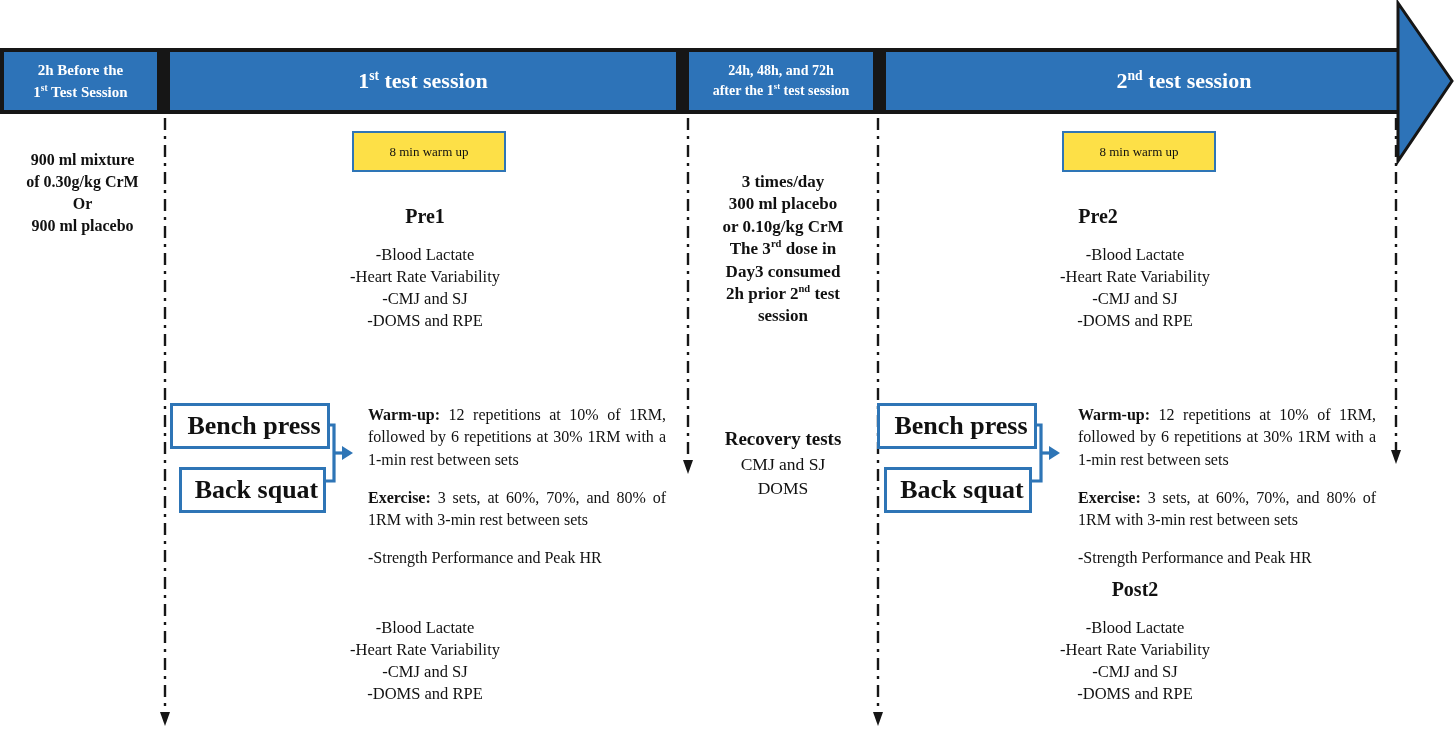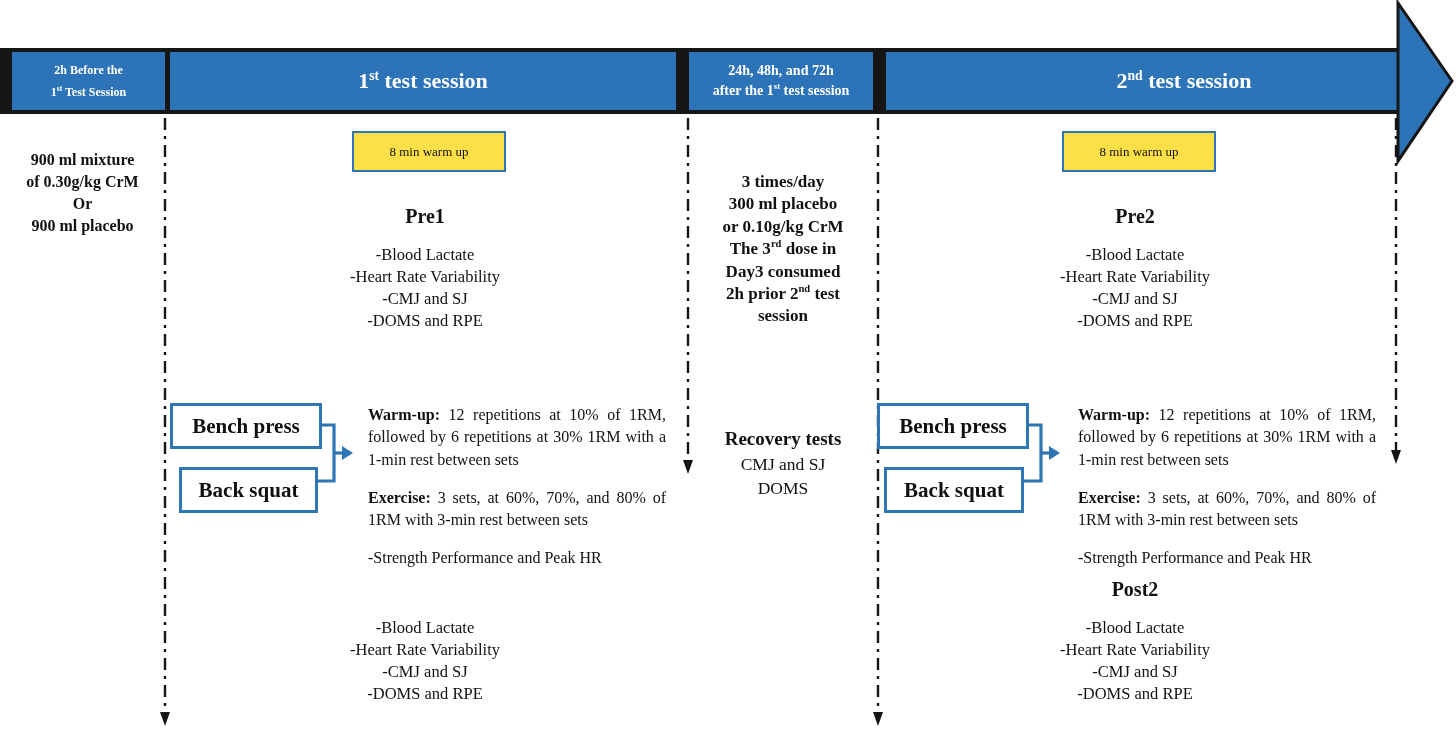--- a/index.html
+++ b/index.html
@@ -4,49 +4,49 @@
 <style>
   html,body{margin:0;padding:0;background:#fff;}
   .canvas{
     position:relative;width:1456px;height:730px;background:#ffffff;overflow:hidden;
     font-family:"Liberation Serif","DejaVu Serif",serif;color:#111;
   }
   
   .tl-bar{position:absolute;left:0;top:48px;width:1400px;height:66px;background:#161616;}
   .tl-sec{position:absolute;top:4px;height:58px;background:#2d73b8;color:#fff;font-weight:bold;
           display:flex;flex-direction:column;align-items:center;justify-content:center;text-align:center;}
-  .sec-before{left:12px;width:153px;font-size:12px;line-height:22px;}
+  .sec-before{left:4px;width:153px;font-size:15px;line-height:22px;}
   .sec-s1{left:170px;width:506px;font-size:22px;}
   .sec-mid{left:689px;width:184px;font-size:14px;line-height:20px;}
   .sec-s2{left:886px;width:500px;font-size:22px;padding-left:48px;}
   sup{font-size:62%;line-height:0;vertical-align:super;}
   
   .arrowhead{position:absolute;left:1396px;top:0;}
   
   .overlay{position:absolute;left:0;top:0;z-index:1;}
   
   .blk{position:absolute;z-index:2;}
   .center{text-align:center;}
   .supplement{left:0;top:149px;width:165px;font-weight:bold;font-size:16px;line-height:22px;}
   .warmup-box{width:150px;height:37px;border:2.5px solid #2e75b6;background:#fde047;
               display:flex;align-items:center;justify-content:center;font-size:13px;}
   .wb1{left:352px;top:131px;}
   .wb2{left:1062px;top:131px;}
   .phase-label{font-weight:bold;font-size:20px;}
   .pre1{left:275px;top:205px;width:300px;}
-  .pre2{left:985px;top:205px;width:300px;}
+  .pre2{left:948px;top:205px;width:300px;}
   .post1{left:275px;top:578px;width:300px;}
   .post2{left:985px;top:578px;width:300px;}
   .measures{font-size:16.5px;line-height:22px;}
   .m-pre1{left:275px;top:244px;width:300px;}
   .m-pre2{left:985px;top:244px;width:300px;}
   .m-post1{left:275px;top:617px;width:300px;}
   .m-post2{left:985px;top:617px;width:300px;}
   .ex-box{position:absolute;border:3px solid #2e75b6;background:#fff;z-index:2;
-          display:flex;align-items:center;justify-content:center;font-weight:bold;font-size:21px;}
+          display:flex;align-items:center;justify-content:center;font-weight:bold;font-size:26px;padding-left:8px;}
   .bench1{left:170px;top:403px;width:146px;height:40px;}
   .squat1{left:179px;top:467px;width:133px;height:40px;}
   .bench2{left:877px;top:403px;width:146px;height:40px;}
   .squat2{left:884px;top:467px;width:134px;height:40px;}
   .protocol{width:330px;font-size:16px;line-height:22.3px;}
   .p1{left:352px;top:388px;}
   .p2{left:1062px;top:388px;}
   .protocol p{margin:16px;}
   .just{text-align:justify;}
   .dose{left:690px;top:171px;width:186px;font-weight:bold;font-size:17px;line-height:22.4px;}

